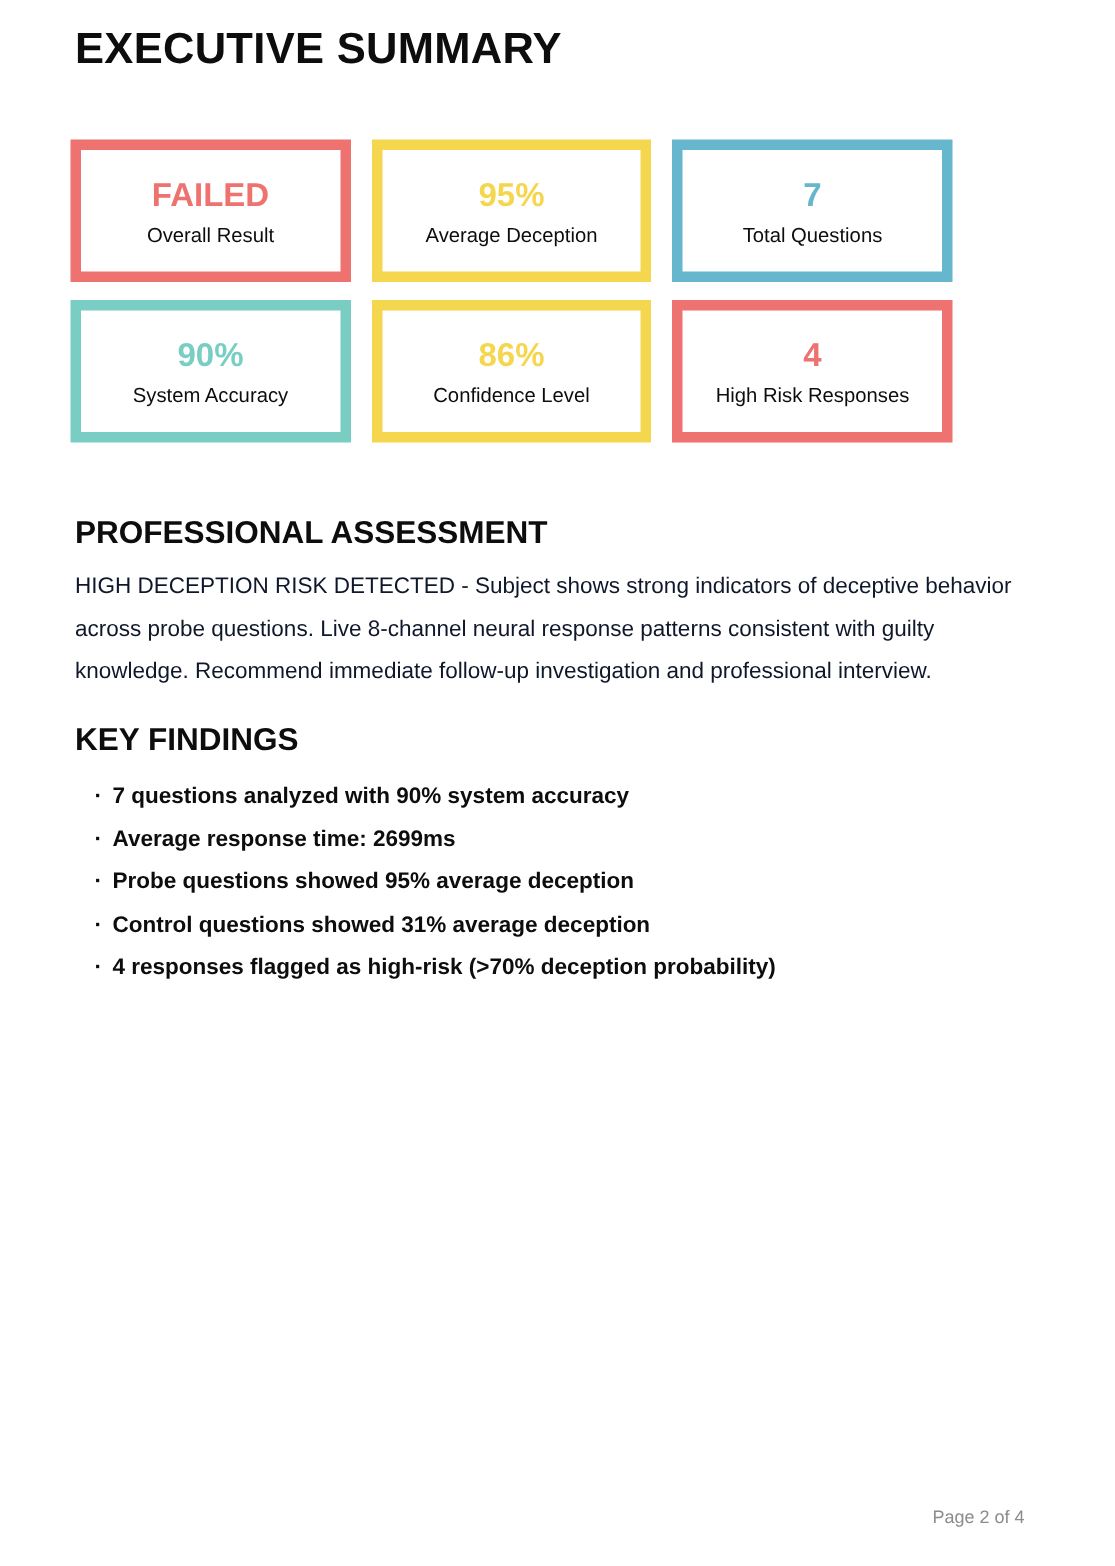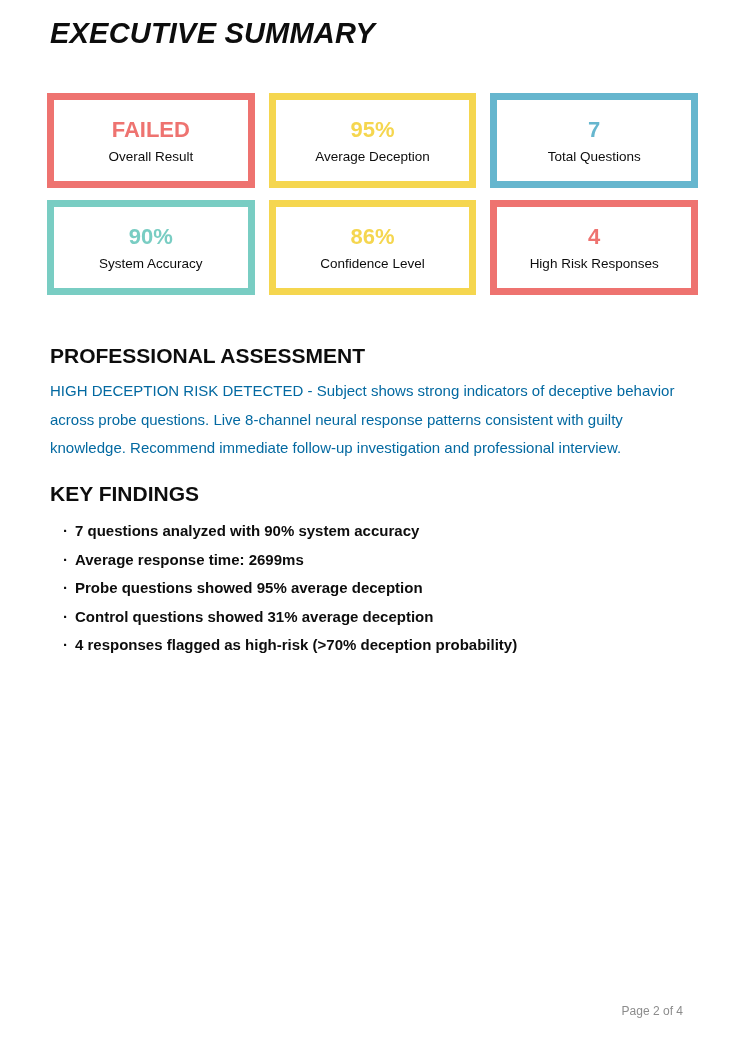--- a/index.html
+++ b/index.html
@@ -15,27 +15,26 @@
   }
   .doc-title {
     position: absolute;
     left: 50px;
     top: 18px;
     font-size: 29px;
     font-weight: bold;
     letter-spacing: 0.2px;
     color: #0d0d0d;
     line-height: 30px;
-    font-style: italic;
   }
   .stats-grid {
     position: absolute;
     left: 47px;
     top: 93px;
-    width: 651px;
+    width: 588px;
     display: grid;
     grid-template-columns: repeat(3, 1fr);
     column-gap: 14px;
     row-gap: 12px;
   }
   .stat-card {
     height: 95px;
     background: #ffffff;
     border: 7px solid var(--accent, #ccc);
     display: flex;
@@ -66,21 +65,21 @@
   }
   .heading-assessment { top: 344px; text-align: right; }
   .assessment-body {
     position: absolute;
     left: 50px;
     top: 377px;
     width: 650px;
     font-size: 15px;
     font-weight: normal;
     line-height: 28.5px;
-    color: #0369a1;
+    color: #0f172a;
   }
   .heading-findings { top: 482px; }
   .findings-list {
     position: absolute;
     left: 63px;
     top: 523px;
     width: 620px;
     list-style: none;
   }
   .finding-item {

